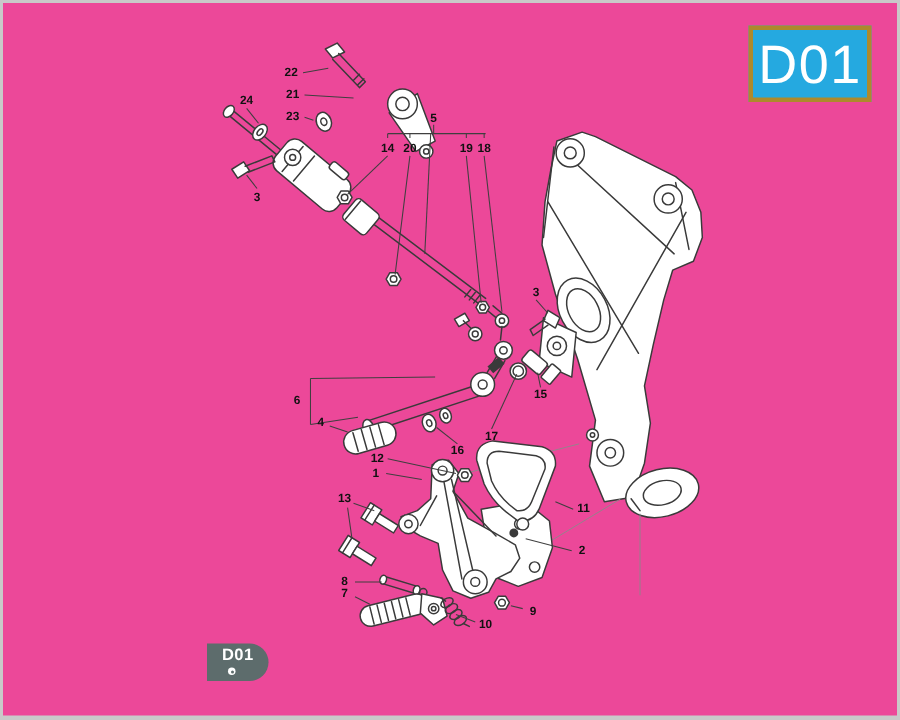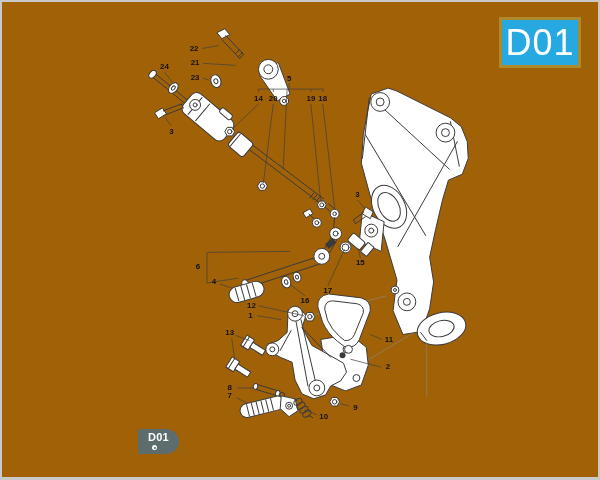--- a/index.html
+++ b/index.html
@@ -1,18 +1,18 @@
 <!DOCTYPE html>
 <html><head>
 <meta charset="utf-8">
 <style>
   html,body{margin:0;padding:0;background:#fff;}
   .canvas{
     position:relative;width:600px;height:480px;box-sizing:border-box;
-    background:#a16207;border:2px solid #c9c9c9;border-bottom-width:3px;
+    background:#ec4899;border:2px solid #c9c9c9;border-bottom-width:3px;
     font-family:"Liberation Sans",sans-serif;overflow:hidden;
   }
   .badge{
     position:absolute;top:15px;right:17px;width:76px;height:45px;
     background:#25a9e0;border:3px solid #ad8a2c;
     display:flex;align-items:center;justify-content:center;
     color:#ffffff;font-size:36px;line-height:1;font-weight:400;letter-spacing:1px;
   }
   .tag{
     position:absolute;left:136px;top:427px;width:41px;height:25px;

